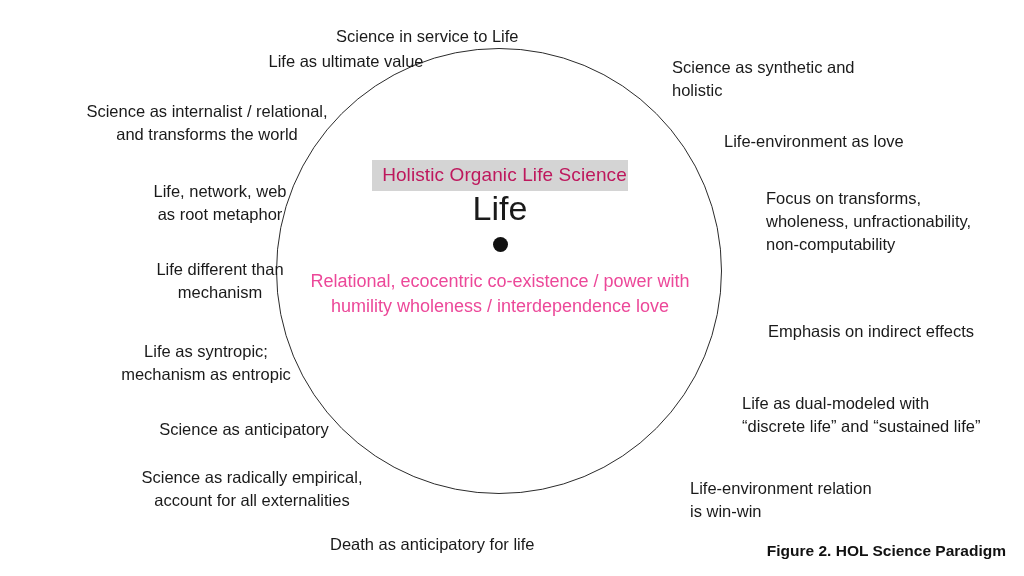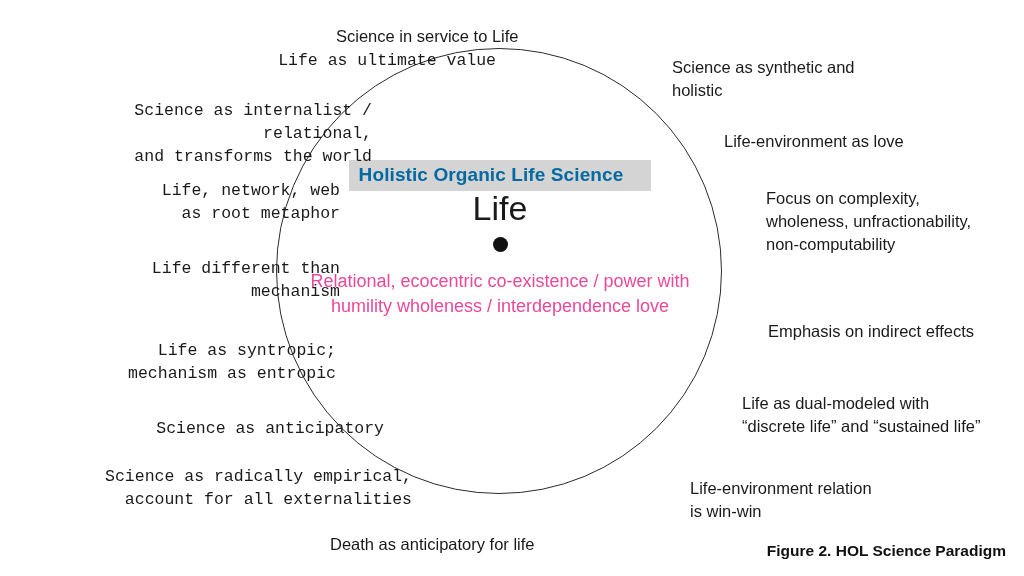--- a/index.html
+++ b/index.html
@@ -33,24 +33,24 @@
   .center-block {
     position: absolute;
     left: 300px;
     top: 160px;
     width: 400px;
     text-align: center;
   }
   .center-title {
     display: inline-block;
     background: #d4d4d4;
-    color: #0369a1;
-    font-weight: bold;
+    color: #be185d;
+    font-weight: normal;
     font-size: 19px;
-    padding: 4px 28px 5px 10px;
+    padding: 4px 1px 5px 10px;
     letter-spacing: 0.1px;
   }
   .center-life {
     font-size: 34px;
     color: #1a1a1a;
     line-height: 1.05;
   }
   .center-dot {
     margin: 10px auto 0 auto;
     width: 15px;
@@ -65,21 +65,21 @@
     color: #ec4899;
   }
   .label {
     position: absolute;
     font-size: 16.5px;
     line-height: 1.38;
     color: #1a1a1a;
     white-space: pre-line;
   }
   .label.right { text-align: left; }
-  .label.left  { text-align: right; font-family: Liberation Mono, monospace; }
+  .label.left  { text-align: center; }
   .label.center { text-align: left; }
   .caption {
     position: absolute;
     right: 18px;
     bottom: 16px;
     font-size: 15.5px;
     font-weight: bold;
     color: #111111;
   }
 </style>
@@ -122,21 +122,21 @@
   <div class="label left" style="left:92px; top:466px; width:320px;">Science as radically empirical,
 account for all externalities</div>
 
   <div class="label center" style="left:330px; top:533px; width:340px;">Death as anticipatory for life</div>
 
   <div class="label right" style="left:672px; top:56px; width:300px;">Science as synthetic and
 holistic</div>
 
   <div class="label right" style="left:724px; top:130px; width:290px;">Life-environment as love</div>
 
-  <div class="label right" style="left:766px; top:187px; width:250px;">Focus on complexity,
+  <div class="label right" style="left:766px; top:187px; width:250px;">Focus on transforms,
 wholeness, unfractionability,
 non-computability</div>
 
   <div class="label right" style="left:768px; top:320px; width:260px;">Emphasis on indirect effects</div>
 
   <div class="label right" style="left:742px; top:392px; width:285px;">Life as dual-modeled with
 “discrete life” and “sustained life”</div>
 
   <div class="label right" style="left:690px; top:477px; width:280px;">Life-environment relation
 is win-win</div>

